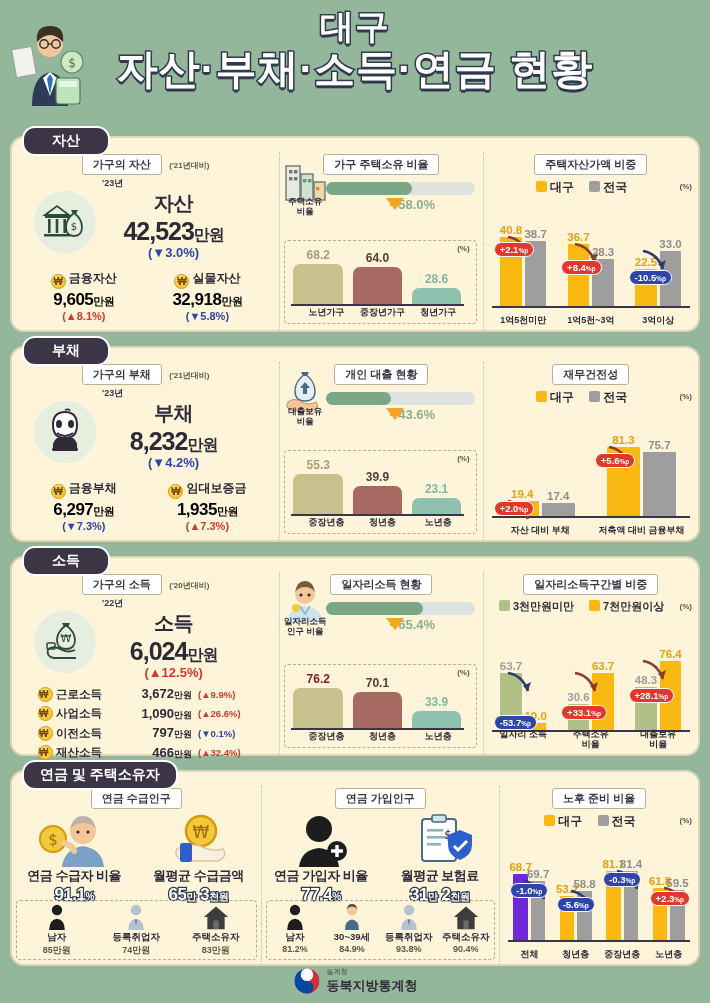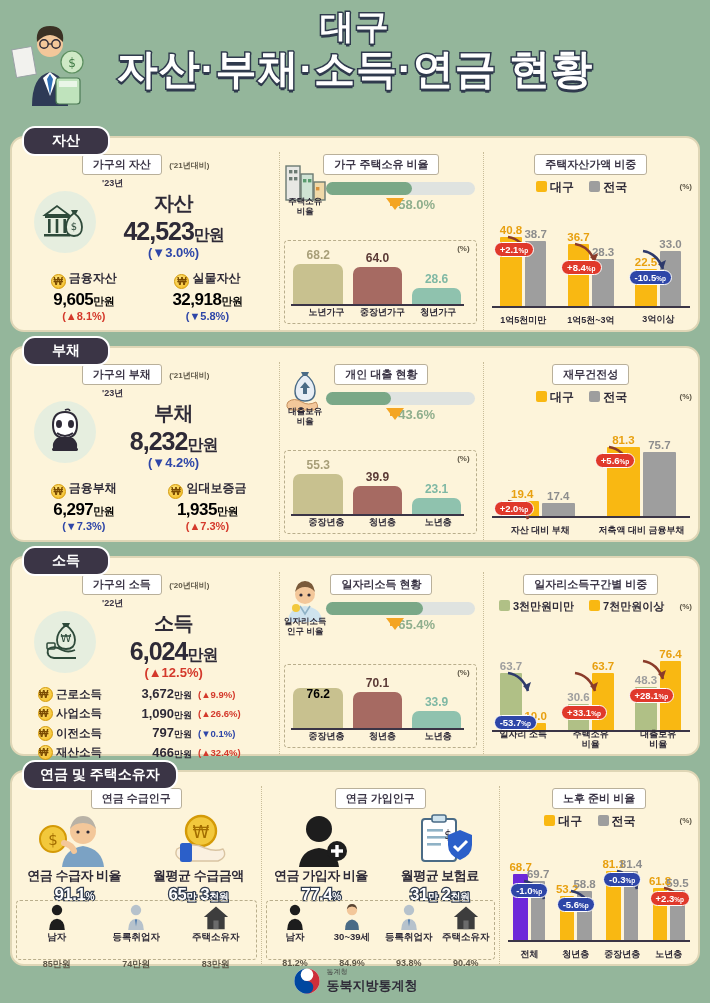--- a/index.html
+++ b/index.html
@@ -162,21 +162,21 @@
   .pen-art { height:54px; position:relative; }
   .pen-name { font-size:13px; font-weight:bold; color:#2e2a37; letter-spacing:-0.5px;}
   .pen-num { font-size:17px; font-weight:bold; color:#ffffff;
              -webkit-text-stroke:2.5px #2f3a4d; paint-order: stroke fill; letter-spacing:-0.5px;}
   .pen-num .u { font-size:10px; }
   .pen-dash { position:absolute; left:4px; right:4px; bottom:4px; height:60px;
               border:1.5px dashed #b9ae8c; border-radius:4px; display:flex; }
   .pen-cell { flex:1; text-align:center; padding-top:2px; }
   .pen-cell .fig { height:28px; }
   .pen-cell .cn { font-size:9.5px; font-weight:bold; color:#2e2a37; }
-  .pen-cell .cv { font-size:9px; color:#5d5646; font-weight:bold;margin-top:14px;}
+  .pen-cell .cv { font-size:9px; color:#5d5646; font-weight:bold;}
 
   
   .footer { position:absolute; bottom:4px; left:0; right:0; text-align:center;}
   .footer .fwrap { display:inline-flex; align-items:flex-end; gap:6px; }
   .footer .f1 { font-size:7px; color:#444; display:block; text-align:left;}
   .footer .f2 { font-size:13px; font-weight:bold; color:#2e2a37; display:block;}
 </style>
 </head>
 <body>
 
@@ -337,21 +337,21 @@
               <svg viewBox="0 0 30 26" style="position: absolute; width: 30px; height: 26px; left: 12px; bottom: 35px; z-index: 3;">
                 <path d="M4 4 q14 2 20 18" stroke="#2e3a6b" stroke-width="2.6" fill="none"></path>
                 <path d="M24 22 l3 -9 l-8 4z" fill="#2e3a6b"></path>
               </svg>
             </div>
           </div>
         <div class="gaxis"></div>
         <div class="glabels" id="asset-glabels">
             <div style="white-space: pre-line;">1억5천미만</div>
             <div style="white-space: pre-line;">1억5천~3억</div>
-            <div style="white-space: pre-line; font-family: Liberation Mono, monospace;">3억이상</div>
+            <div style="white-space: pre-line;">3억이상</div>
           </div>
       </div>
     </div>
   </div>
 </div>
 
 <div class="section" id="sec-debt">
   <div class="sec-tab">부채</div>
   <div class="cols">
     <div class="col col-a">
@@ -542,21 +542,21 @@
         <div class="prog-track">
             <div class="prog-fill" id="ip-fill" style="width: 65.4%;"></div>
           </div>
         <div class="dnarrow"></div>
         <div class="prog-val">65.4%</div>
       </div>
       <div class="dashbox">
         <div class="pctmark">(%)</div>
         <div class="tribars" id="income-tribars">
             <div class="tribar">
-              <div class="vv" style="bottom:28px;color:#000000">76.2</div>
+              <div class="vv" style="bottom:43px;color:#7f1d1d">76.2</div>
               <div class="bar" style="height:41px;background:#c8c18f"></div>
             </div>
             <div class="tribar">
               <div class="vv" style="bottom:39px;color:#5b3a36">70.1</div>
               <div class="bar" style="height:37px;background:#a66a62"></div>
             </div>
             <div class="tribar">
               <div class="vv" style="bottom:20px;color:#7fb8a4">33.9</div>
               <div class="bar" style="height:18px;background:#8fc2ae"></div>
             </div>

